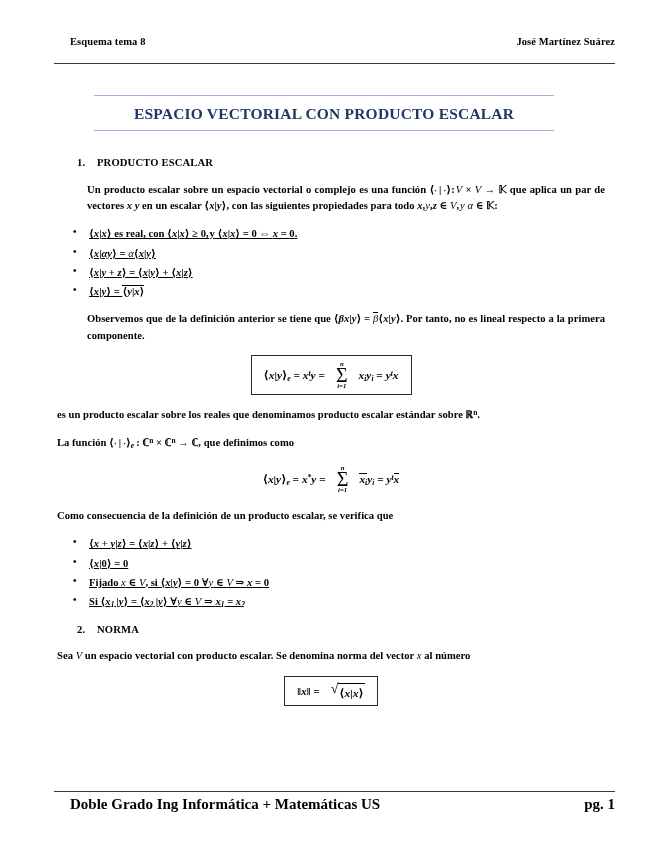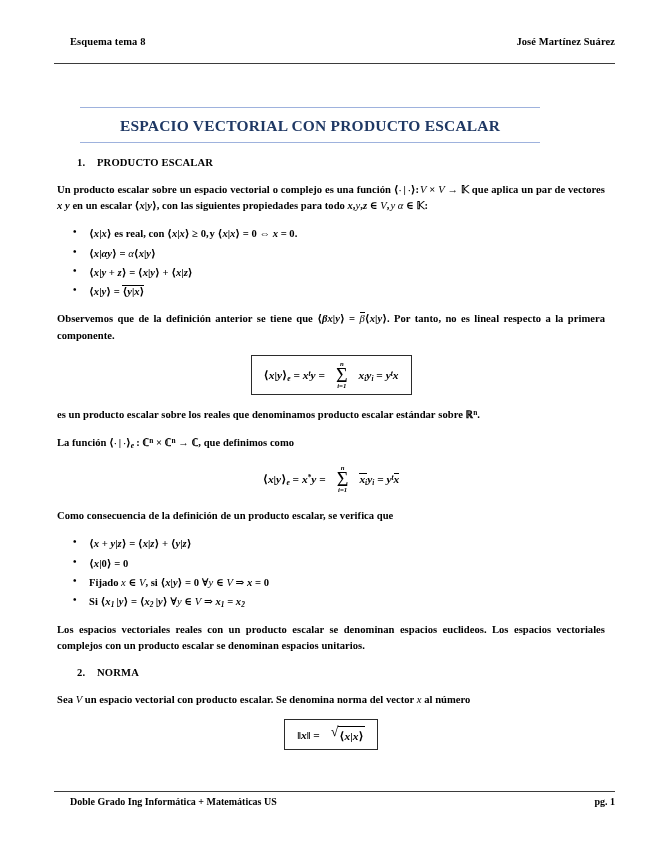--- a/index.html
+++ b/index.html
@@ -42,24 +42,23 @@
     left: 54px;
     top: 63px;
     width: 561px;
     height: 0;
     border-top: 1.4px solid #3b3b3b;
   }
 
   
   .title-block {
     position: absolute;
-    left: 80px;
+    left: 94px;
     top: 95px;
     width: 460px;
-    margin-top: 12px;
   }
   .title-rule {
     height: 0;
     border-top: 1.5px solid #9eb2dd;
   }
   .title-text {
     text-align: center;
     color: #1f3864;
     font-weight: bold;
     font-size: 15.5px;
@@ -86,26 +85,27 @@
   .sec-head .num { display: inline-block; width: 20px; }
 
   p.para {
     margin: 0 0 11px 0;
     text-align: left;
     font-weight: bold;
     font-size: 10.6px;
     line-height: 1.55;
     letter-spacing: 0.02px;
   }
-  p.para.justify { text-align: justify; }
+  p.para.justify { text-align: justify; margin-left: 30px; }
 
   ul.props {
     list-style: none;
     margin: 2px 0 11px 0;
     padding: 0 0 0 32px;
+    text-decoration: underline;
   }
   ul.props li {
     position: relative;
     margin: 0 0 2px 0;
     font-weight: bold;
     font-size: 10.6px;
     line-height: 1.62;
   }
   ul.props li::before {
     content: "\2022";
@@ -175,21 +175,21 @@
   }
   .footer {
     position: absolute;
     left: 70px;
     top: 796px;
     width: 545px;
     display: flex;
     justify-content: space-between;
     align-items: baseline;
     font-weight: bold;
-    font-size: 10px;
+    font-size: 15px;
     gap: 28px;
   }
 </style>
 </head>
 <body>
 
 <div class="page">
 
   <div class="header">
     <span>Esquema tema 8</span>
@@ -282,23 +282,20 @@
         ⟨<span class="mi">x</span>|<b>0</b>⟩ = <b>0</b>
       </li>
       <li>
         Fijado <span class="mi-n">x</span> ∈ <span class="mi-n">V</span>, si ⟨<span class="mi">x</span>|<span class="mi">y</span>⟩ = 0 ∀<span class="mi-n">y</span> ∈ <span class="mi-n">V</span> ⇒ <span class="mi">x</span> = <b>0</b>
       </li>
       <li>
         Si ⟨<span class="mi">x</span><sub class="s">1</sub> |<span class="mi">y</span>⟩ = ⟨<span class="mi">x</span><sub class="s">2</sub> |<span class="mi">y</span>⟩ ∀<span class="mi-n">y</span> ∈ <span class="mi-n">V</span> ⇒ <span class="mi">x</span><sub class="s">1</sub> = <span class="mi">x</span><sub class="s">2</sub>
       </li>
     </ul>
 
-    <p class="para justify">
-      Los espacios vectoriales reales con un producto escalar se denominan <b>espacios euclideos</b>. Los espacios vectoriales complejos con un producto escalar se denominan <b>espacios unitarios</b>.
-    </p>
 
     <div class="sec-head">
       <span class="num">2.</span><span>NORMA</span>
     </div>
 
     <p class="para">
       Sea <span class="mi-n">V</span> un espacio vectorial con producto escalar. Se denomina <b>norma</b> del vector <span class="mi-n">x</span> al número
     </p>
 
     <div class="formula-wrap">

